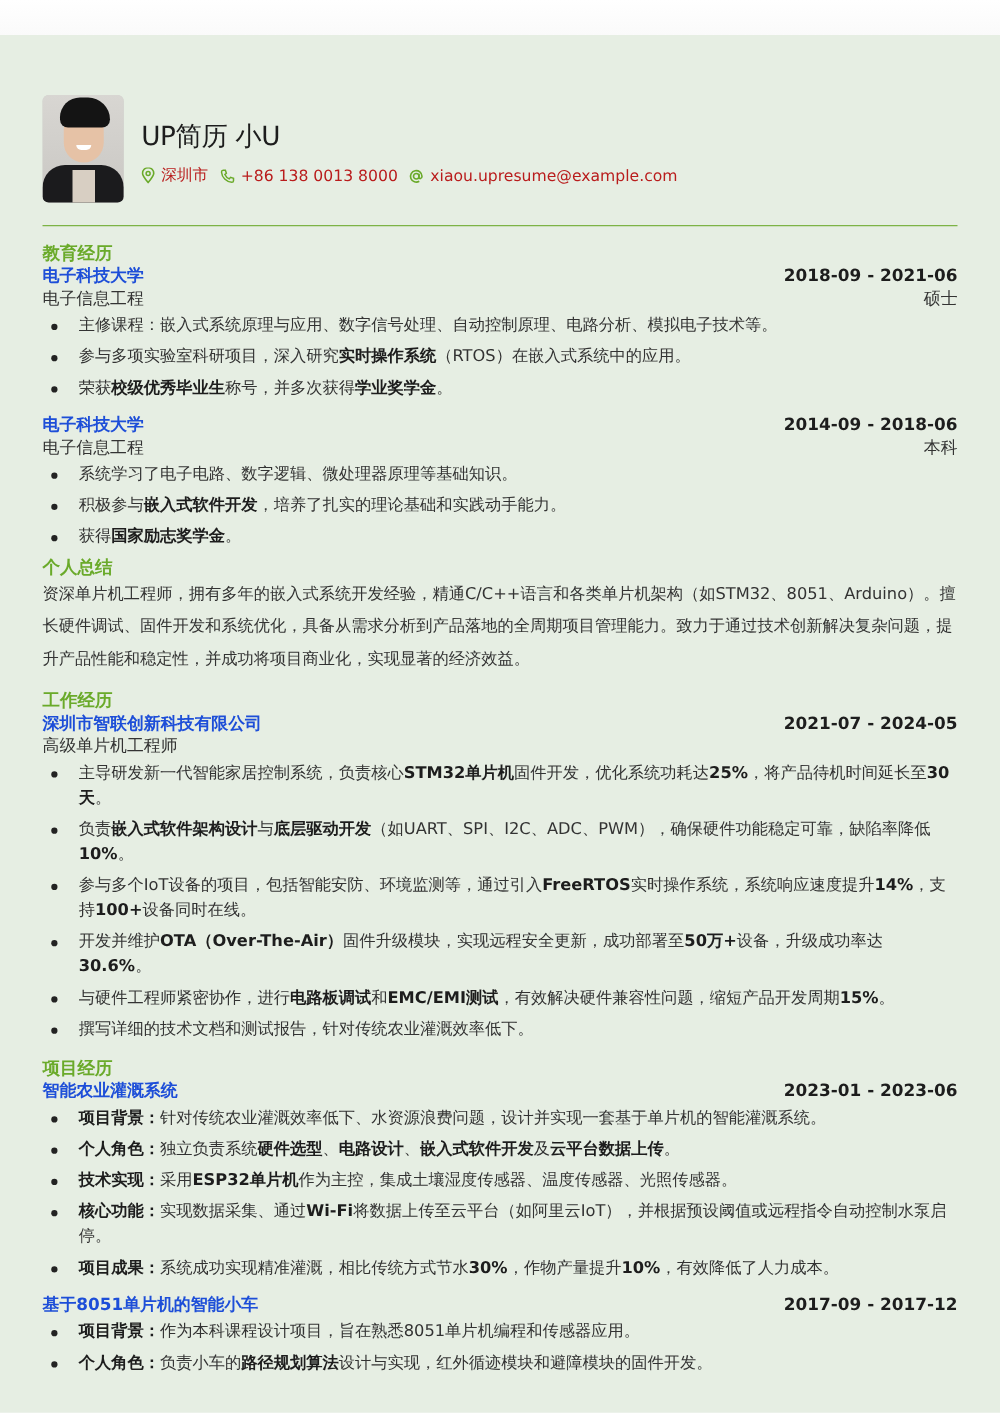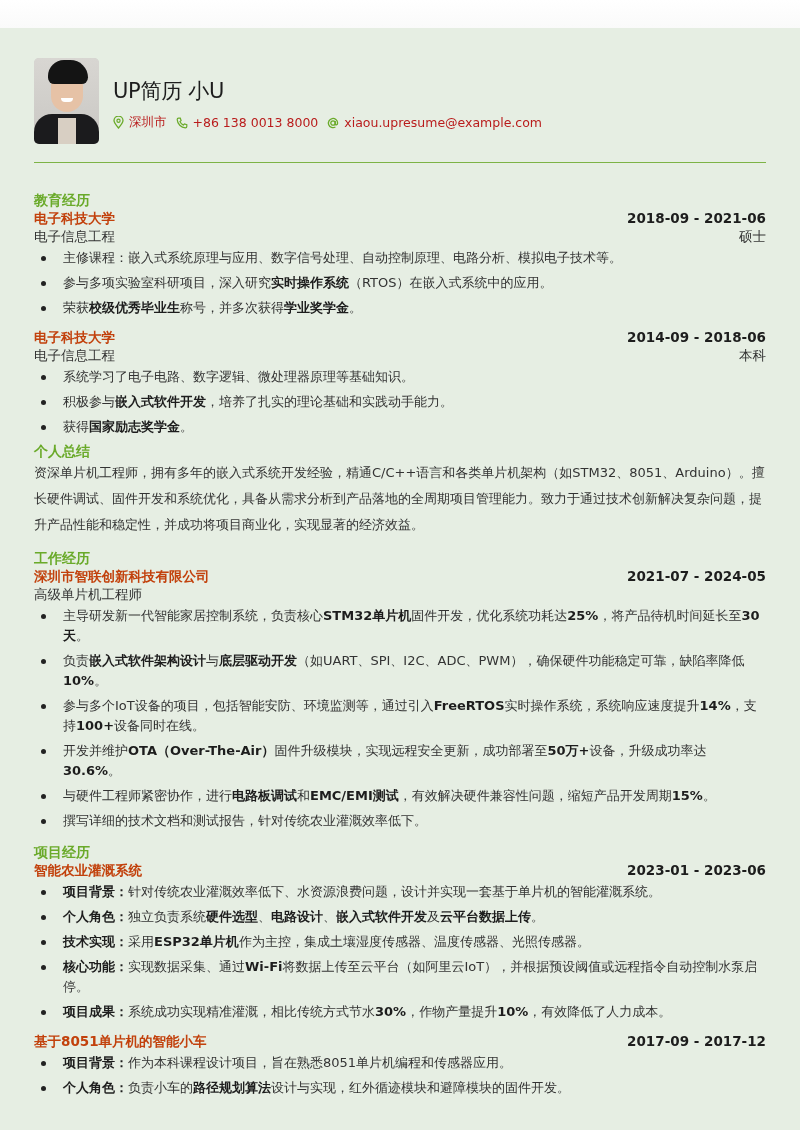--- a/index.html
+++ b/index.html
@@ -11,21 +11,21 @@
   }
   .topbar {
     height: 28px;
     background: linear-gradient(#ffffff, #fafafa);
   }
   .page {
     position: absolute;
     top: 28px; left: 0;
     width: 800px; height: 1102px;
     background: #e6eee3;
-    padding: 30px 34px 0 34px;
+    padding: 48px 34px 0 34px;
     overflow: hidden;
   }
   .header {
     display: flex;
     align-items: center;
     height: 86px;
   }
   .photo {
     width: 65px; height: 86px;
     border-radius: 5px;
@@ -58,29 +58,29 @@
   .contact svg { margin-right: 5px; }
   .divider {
     margin-top: 18px;
     height: 1px;
     background: #7db346;
   }
   .section-title {
     color: #6aaa2a;
     font-size: 14px;
     font-weight: bold;
-    margin-top: 28px;
+    margin-top: 13px;
     line-height: 18px;
   }
   .entry-row {
     display: flex;
     justify-content: space-between;
     line-height: 18px;
   }
-  .entry-title { font-size: 13.5px; font-weight: bold; color: #c2410c; }
+  .entry-title { font-size: 13.5px; font-weight: bold; color: #1d4ed8; }
   .entry-date { font-size: 13.5px; font-weight: bold; color: #1d1d1d; }
   .entry-sub { font-size: 13.5px; color: #333; }
   .entry-degree { font-size: 13.5px; color: #333; }
   ul.bullets { list-style: none; margin-top: 3px; }
   ul.bullets li {
     position: relative;
     padding-left: 29px;
     font-size: 13px;
     line-height: 20px;
     color: #333;

